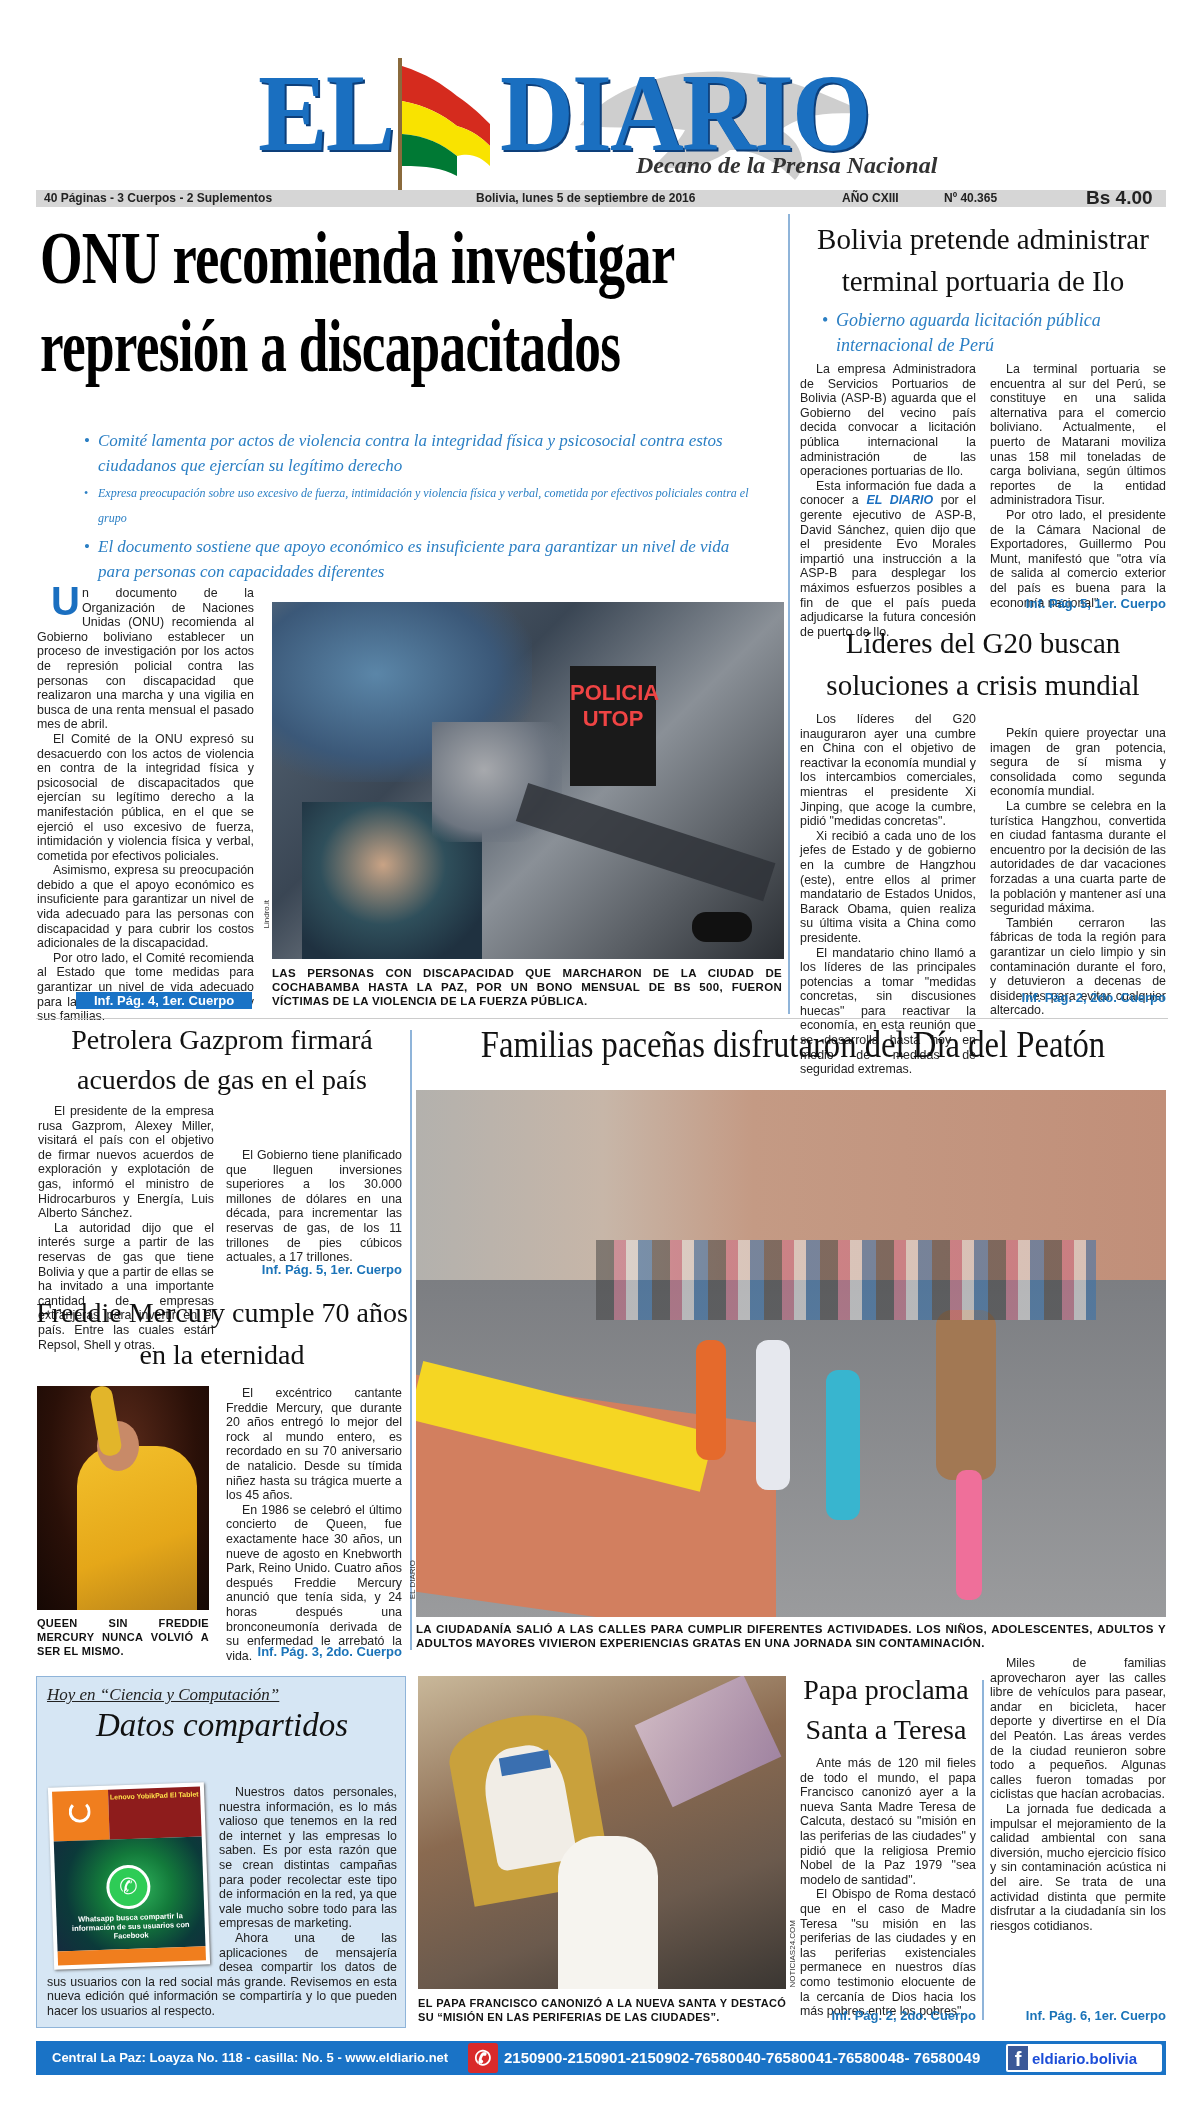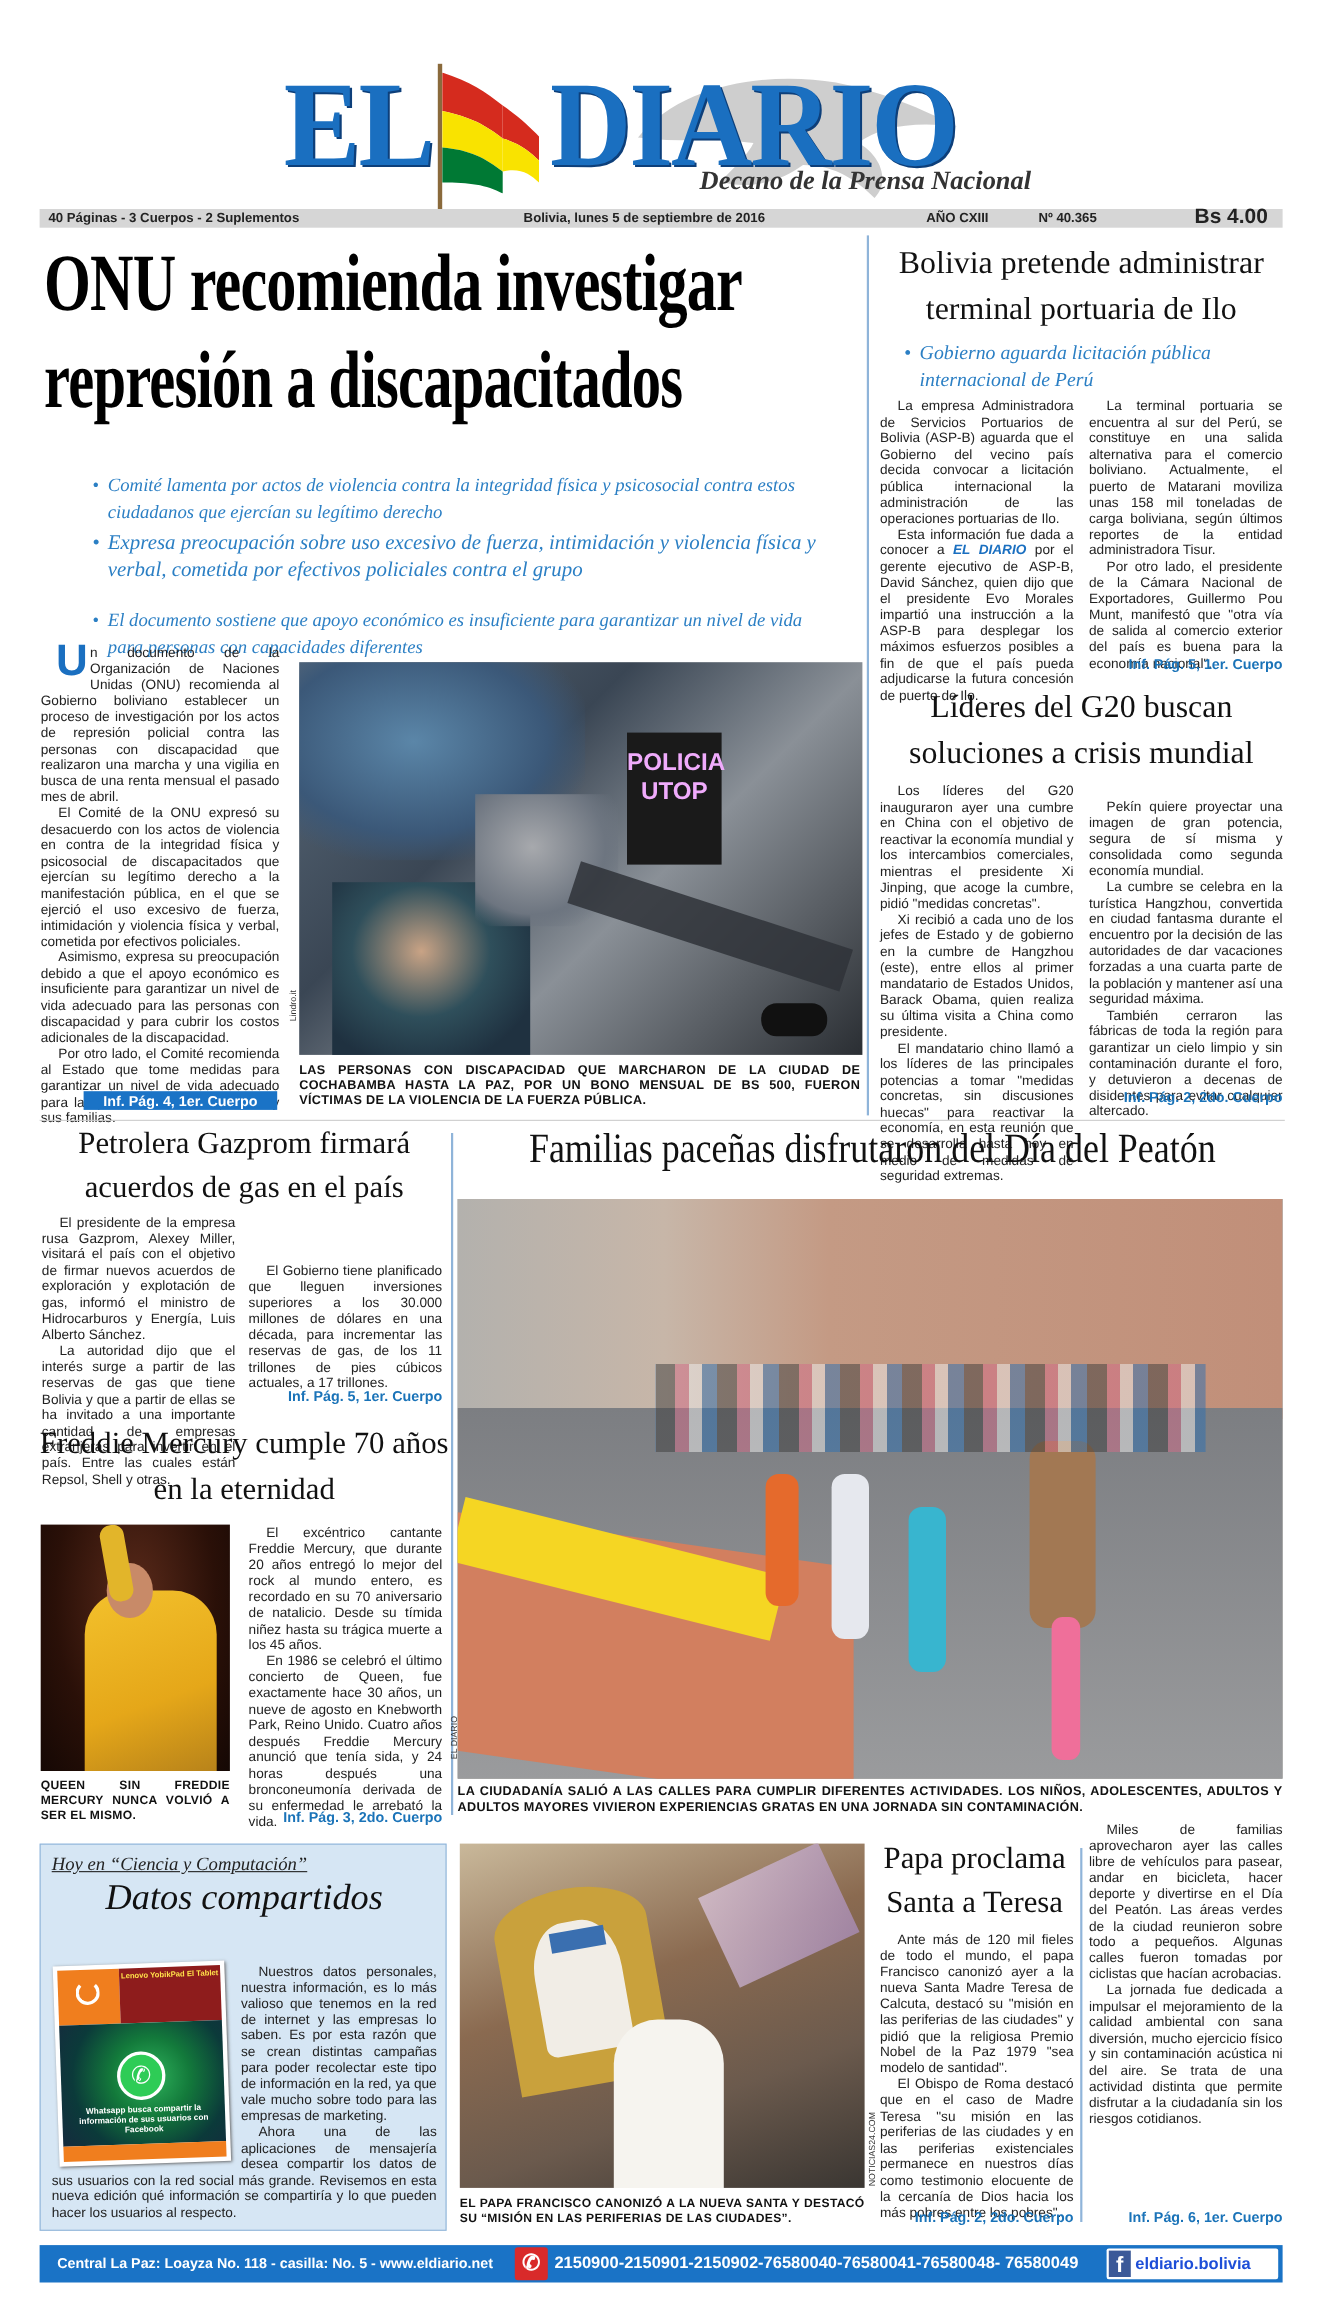--- a/index.html
+++ b/index.html
@@ -50,40 +50,40 @@
   <span class="abs" style="left:1050px;top:-3px;font-size:19px;">Bs 4.00</span>
 </div>
 
 <div class="abs" style="left:40px;top:214px;width:740px;">
   <div style="font-family:'Liberation Serif',serif;font-weight:bold;font-size:74px;line-height:88px;color:#000;transform:scaleX(0.74);transform-origin:left;white-space:nowrap;letter-spacing:-1px;">ONU recomienda investigar</div>
   <div style="font-family:'Liberation Serif',serif;font-weight:bold;font-size:74px;line-height:88px;color:#000;transform:scaleX(0.72);transform-origin:left;white-space:nowrap;letter-spacing:-1px;">represión a discapacitados</div>
 </div>
 
 <ul class="abs bullets" style="left:84px;top:428px;width:680px;">
   <li style="font-size:17px;line-height:25px;margin-bottom:3px;">Comité lamenta por actos de violencia contra la integridad física y psicosocial contra estos ciudadanos que ejercían su legítimo derecho</li>
-  <li style="font-size:19px;line-height:25px;margin-bottom:20px;">Expresa preocupación sobre uso excesivo de fuerza, intimidación y violencia física y verbal, cometida por efectivos policiales contra el grupo</li>
+  <li style="font-size:12px;line-height:25px;margin-bottom:3px;">Expresa preocupación sobre uso excesivo de fuerza, intimidación y violencia física y verbal, cometida por efectivos policiales contra el grupo</li>
   <li style="font-size:17px;line-height:25px;">El documento sostiene que apoyo económico es insuficiente para garantizar un nivel de vida para personas con capacidades diferentes</li>
 </ul>
 
 <div class="abs body-text" style="left:37px;top:586px;width:217px;">
   <p style="text-indent:0;"><span style="float:left;font-size:40px;line-height:30px;color:#1a6fc0;font-weight:bold;margin:0 2px 0 14px;">U</span><span>n documento de la Organización de Naciones Unidas (ONU) recomienda al Gobierno boliviano establecer un proceso de investigación por los actos de represión policial contra las personas con discapacidad que realizaron una marcha y una vigilia en busca de una renta mensual el pasado mes de abril.</span></p>
   <p>El Comité de la ONU expresó su desacuerdo con los actos de violencia en contra de la integridad física y psicosocial de discapacitados que ejercían su legítimo derecho a la manifestación pública, en el que se ejerció el uso excesivo de fuerza, intimidación y violencia física y verbal, cometida por efectivos policiales.</p>
   <p>Asimismo, expresa su preocupación debido a que el apoyo económico es insuficiente para garantizar un nivel de vida adecuado para las personas con discapacidad y para cubrir los costos adicionales de la discapacidad.</p>
   <p>Por otro lado, el Comité recomienda al Estado que tome medidas para garantizar un nivel de vida adecuado para las personas con discapacidad y sus familias.</p>
 </div>
 <div class="abs" style="left:76px;top:992px;width:176px;height:17px;background:#1a73c6;color:#fff;font-weight:bold;font-size:13px;text-align:center;line-height:17px;">
   <span>Inf. Pág. 4, 1er. Cuerpo</span>
 </div>
 
 <div class="photo" style="left:272px;top:602px;width:512px;height:357px;background:linear-gradient(135deg,#5a6a7a 0%,#3a4654 35%,#8a9097 60%,#2a2e33 100%);">
   <div class="abs" style="left:0;top:0;width:260px;height:180px;background:radial-gradient(ellipse at 40% 40%,#5b86a8 0%,#3b5878 55%,transparent 75%);"></div>
   <div class="abs" style="left:30px;top:200px;width:180px;height:157px;background:radial-gradient(ellipse at 45% 40%,#c9a385 0%,#2f4f5b 45%,#1f3140 80%);"></div>
   <div class="abs" style="left:160px;top:120px;width:130px;height:120px;background:radial-gradient(ellipse at 40% 40%,#a7a9ad 0%,#6d7580 60%,transparent 80%);"></div>
   <div class="abs" style="left:250px;top:180px;width:260px;height:40px;background:#2f3338;transform:rotate(18deg);transform-origin:left;opacity:0.85;"></div>
-  <div class="abs" style="left:298px;top:64px;width:86px;height:120px;background:#1a1a1a;color:#f0abfc;font-weight:bold;font-size:22px;line-height:26px;text-align:center;padding-top:14px;box-sizing:border-box;">
+  <div class="abs" style="left:298px;top:64px;width:86px;height:120px;background:#1a1a1a;color:#ef4444;font-weight:bold;font-size:22px;line-height:26px;text-align:center;padding-top:14px;box-sizing:border-box;">
     <div>POLICIA</div>
     <div>UTOP</div>
   </div>
   <div class="abs" style="left:420px;top:310px;width:60px;height:30px;border-radius:14px;background:#111;"></div>
 </div>
 <div class="credit" style="left:262px;top:900px;">Lindro.it</div>
 <div class="abs caption" style="left:272px;top:966px;width:510px;">Las personas con discapacidad que marcharon de la ciudad de Cochabamba hasta La Paz, por un bono mensual de Bs 500, fueron víctimas de la violencia de la fuerza pública.</div>
 
 <div class="vline" style="left:788px;top:214px;height:800px;"></div>
 

